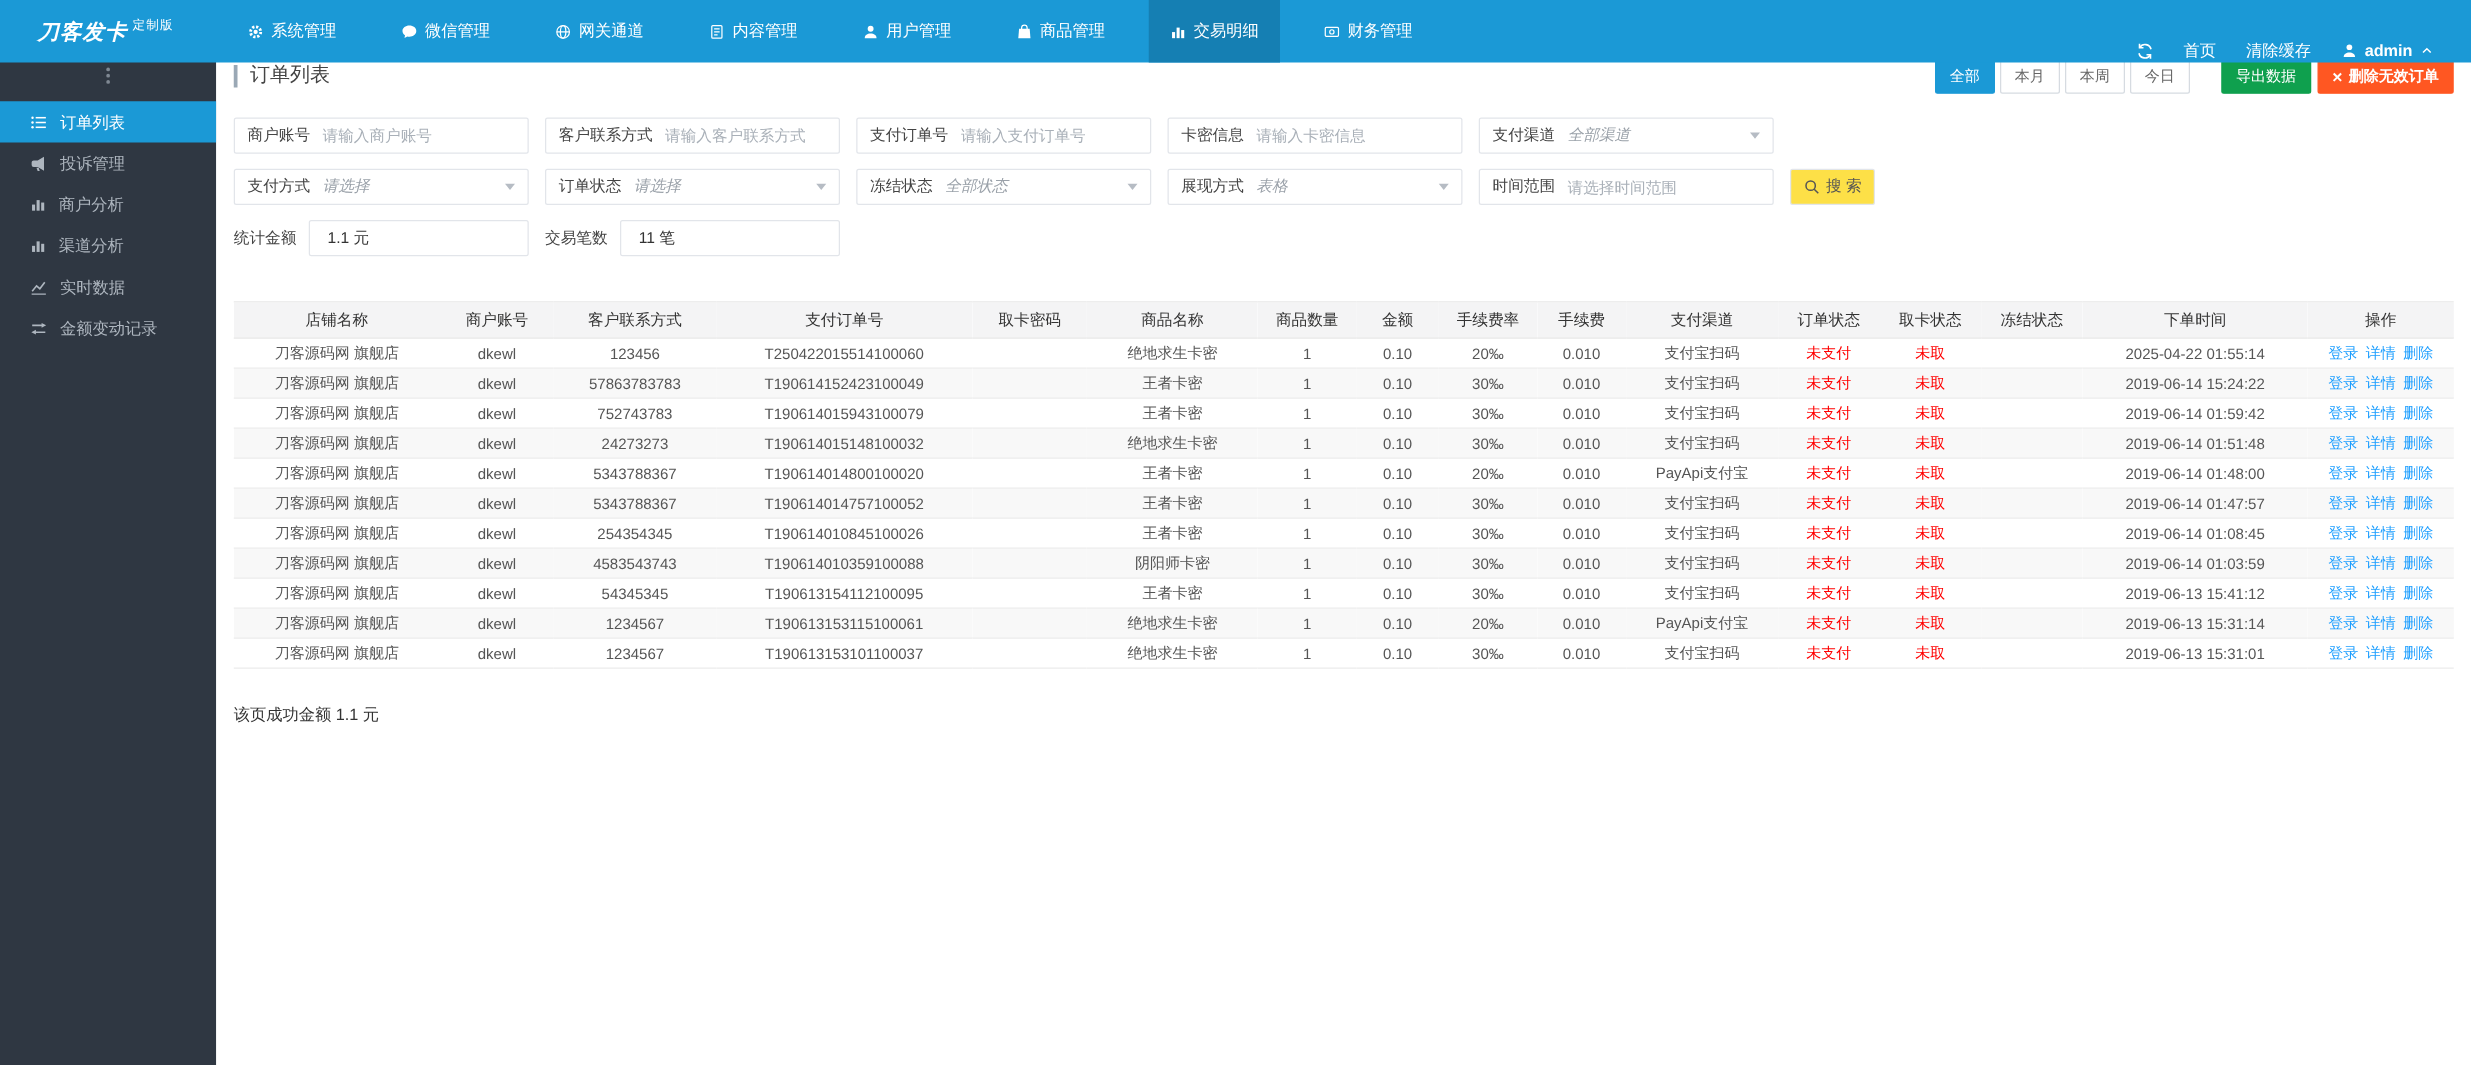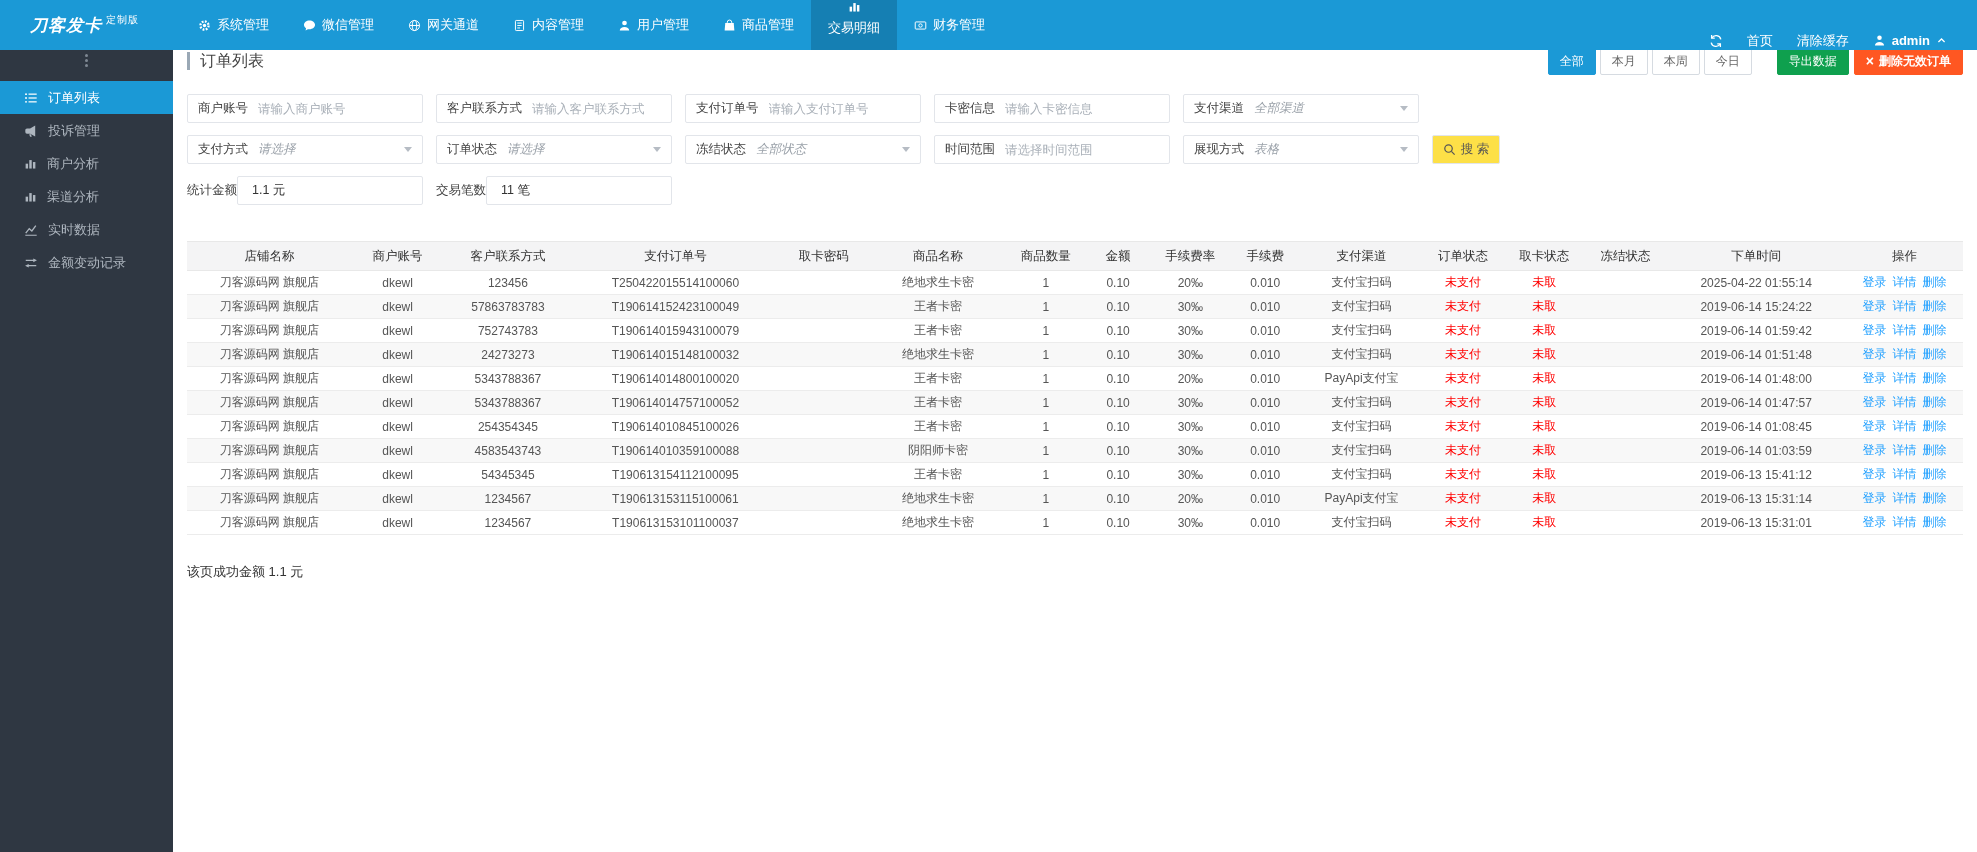--- a/index.html
+++ b/index.html
@@ -14,23 +14,23 @@
 
   
   header {
     position: absolute; top: 0; left: 0; width: 100%; height: 50px;
     background: var(--primary); color: #fff; display: flex; align-items: stretch; z-index: 10;
   }
   .logo { width: 173px; min-width: 173px; display: flex; align-items: center; padding-left: 30px;
           font-size: 17px; font-weight: bold; font-style: italic; letter-spacing: 1px; }
   .logo .badge { font-size: 10px; font-style: normal; font-weight: normal; margin-left: 4px;
                  transform: translateY(-5px); }
-  .nav-menu { display: flex; align-items: stretch; margin-left: 8px; }
+  .nav-menu { display: flex; align-items: stretch; margin-left: 8px; gap: 18px; }
   .nav-item { display: flex; align-items: center; gap: 6px; padding: 0 17px; font-size: 13px; cursor: pointer; }
-  .nav-item.active { background: var(--primary-dark); flex-direction: column; }
+  .nav-item.active { background: var(--primary-dark); }
   .nav-right { margin-left: auto; display: flex; align-items: center; gap: 24px; padding-right: 30px; font-size: 13px; margin-top: 31px; }
   .nav-right a { color: #fff; text-decoration: none; cursor: pointer; }
   .nav-right .icon { cursor: pointer; }
   .user { display: flex; align-items: center; gap: 6px; cursor: pointer; font-weight: bold; }
 
   
   .sidebar { position: absolute; top: 38px; left: 0; bottom: 0; width: 173px; background: var(--sidebar-bg); }
   .side-dots { padding: 14px 0 12px; cursor: pointer; }
   .side-dots i { display: block; width: 3px; height: 3px; border-radius: 50%; background: #7f8893; margin: 2px auto; }
   .side-item { height: 33px; display: flex; align-items: center; gap: 10px; padding-left: 24px;
@@ -59,21 +59,21 @@
   .finput { flex: 1; min-width: 0; border: none; outline: none; height: 100%; font-size: 12.5px;
             color: #333; font-family: inherit; padding-right: 8px; background: transparent; }
   .finput::placeholder { color: #a9b0b8; }
   .fselect { flex: 1; display: flex; align-items: center; height: 100%; cursor: pointer; padding-right: 10px; }
   .sel-text { flex: 1; font-size: 12.5px; color: #9aa1a9; font-style: italic; }
   .caret { width: 0; height: 0; border-left: 4px solid transparent; border-right: 4px solid transparent;
            border-top: 5px solid #b6bcc4; }
   .search-btn { width: 68px; height: 29px; border: 1px solid var(--border); background: #fde047; border-radius: 2px;
                 display: inline-flex; align-items: center; justify-content: center; gap: 5px; font-size: 12.5px;
                 color: #555; cursor: pointer; font-family: inherit; }
-  .stat { width: 236px; display: flex; align-items: center; }
+  .stat { width: 236px; display: flex; align-items: center; gap: 10px; }
   .stat-label { font-size: 12.5px; color: #444; white-space: nowrap; }
   .stat-input { flex: 1; min-width: 0; height: 29px; border: 1px solid var(--border); border-radius: 2px;
                 padding: 0 14px; font-size: 12.5px; color: #333; font-family: inherit; outline: none; }
 
   
   .table-wrap { padding: 8px 14px 0; }
   table { width: 100%; border-collapse: collapse; table-layout: fixed; margin-top: 16px; }
   th { height: 29px; font-size: 12.5px; color: #333; font-weight: 400; background: #f4f4f5;
        border-top: 1px solid #e8e8e8; border-bottom: 1px solid #e8e8e8; text-align: center;
        padding: 0 4px; white-space: nowrap; overflow: hidden; }
@@ -328,29 +328,29 @@
           </div>
         </div>
         <div class="fgroup">
           <span class="flabel">冻结状态</span>
           <div class="fselect">
             <span class="sel-text">全部状态</span>
             <span class="caret"></span>
           </div>
         </div>
         <div class="fgroup">
-          <span class="flabel">时间范围</span>
-          <input class="finput" placeholder="请选择时间范围" style="">
-        </div>
-        <div class="fgroup">
           <span class="flabel">展现方式</span>
           <div class="fselect">
             <span class="sel-text">表格</span>
             <span class="caret"></span>
           </div>
+        </div>
+        <div class="fgroup">
+          <span class="flabel">时间范围</span>
+          <input class="finput" placeholder="请选择时间范围" style="">
         </div>
         <button class="search-btn">
           <span class="icon">
             <svg width="13" height="13" viewBox="0 0 16 16" fill="none" stroke="currentColor" stroke-width="1.5">
               <circle cx="6.8" cy="6.8" r="4.6"></circle>
               <path d="M10.3 10.3L14.3 14.3"></path>
             </svg>
           </span>
           <span>搜 索</span>
         </button>

